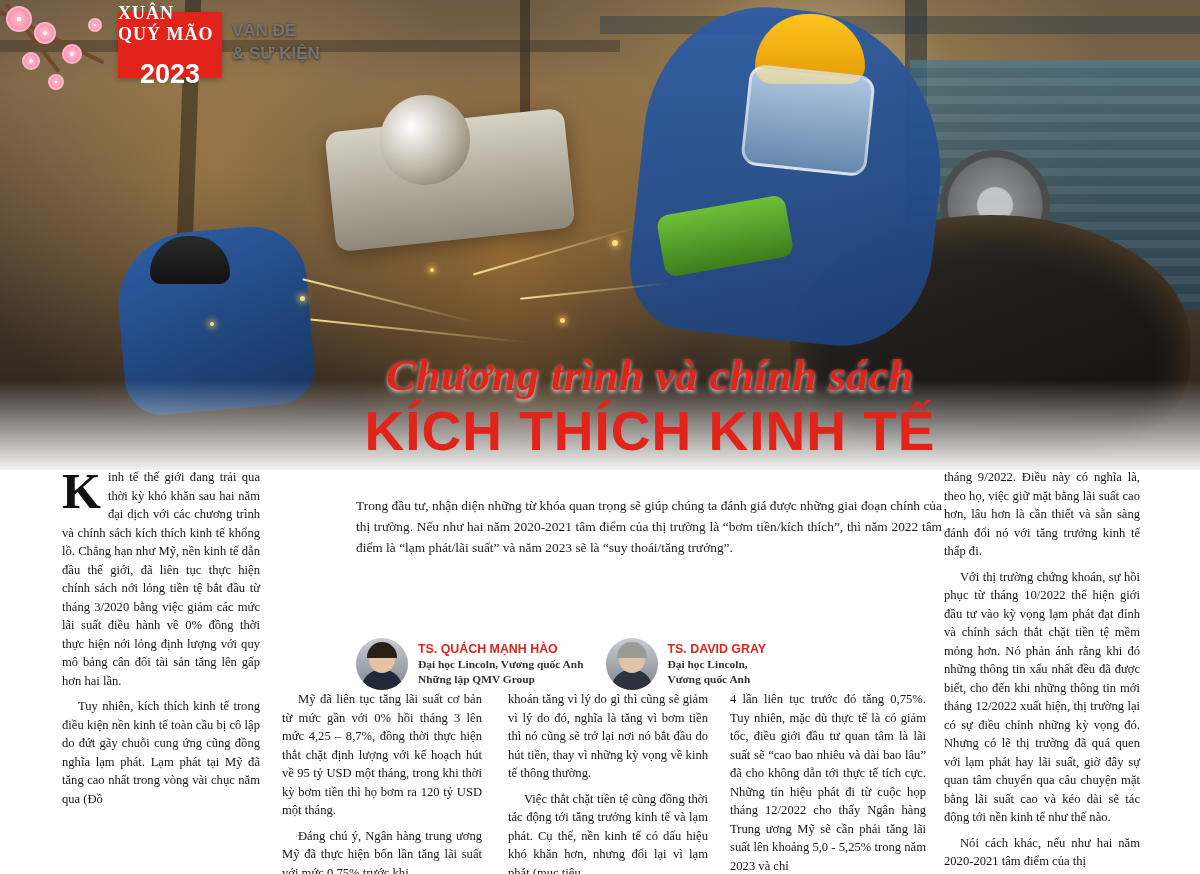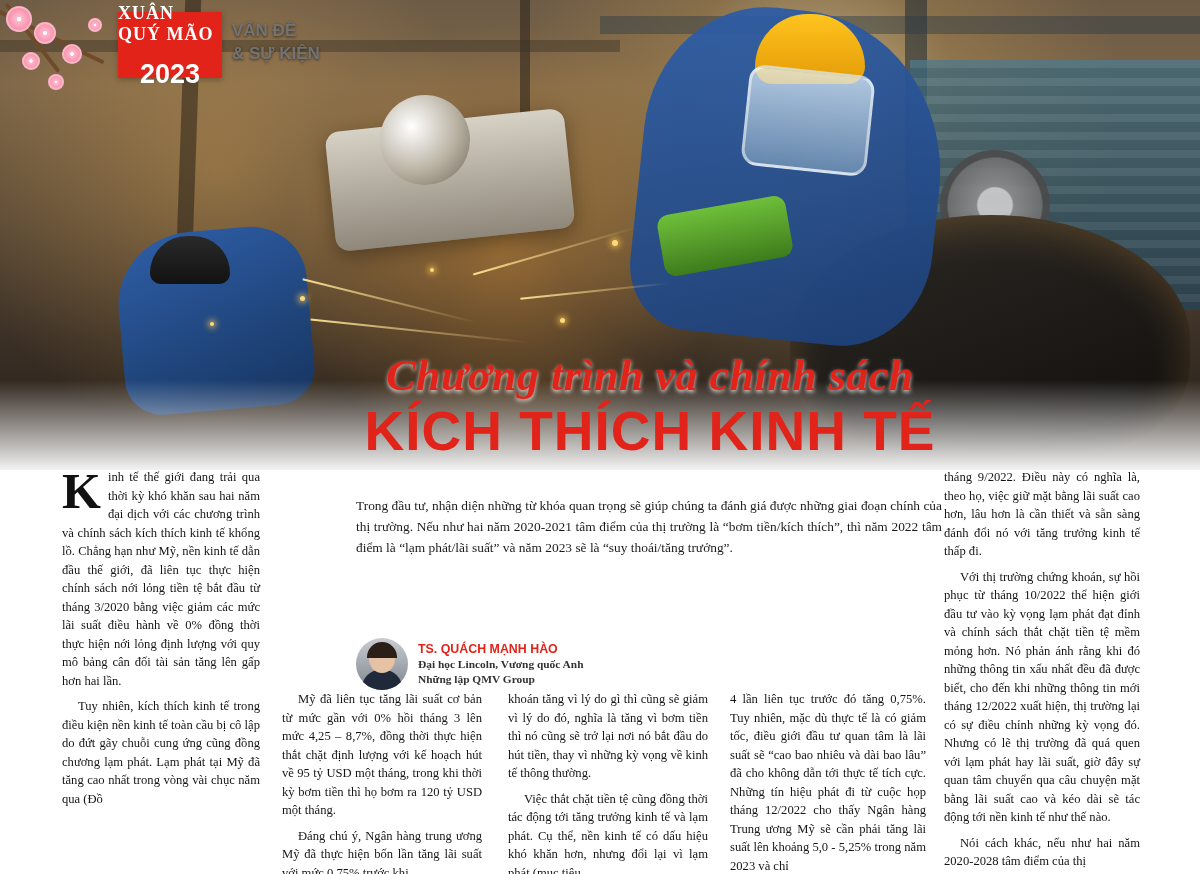--- a/index.html
+++ b/index.html
@@ -182,40 +182,52 @@
         <div class="body"></div>
           <div class="head"></div>
           <div class="hair"></div>
       </div>
       <div>
         <div class="a-name">TS. QUÁCH MẠNH HÀO</div>
         <div class="a-role">Đại học Lincoln, Vương quốc Anh</div>
         <div class="a-role">Những lập QMV Group</div>
       </div>
     </div>
+    <div class="author">
+      <div class="avatar gray">
+        <div class="body"></div>
+          <div class="head"></div>
+          <div class="hair"></div>
+      </div>
+      <div>
+        <div class="a-name">TS. DAVID GRAY</div>
+        <div class="a-role">Đại học Lincoln,</div>
+        <div class="a-role">Vương quốc Anh</div>
+      </div>
+    </div>
   </div>
 
   <div class="col" id="col1">
     <p class="noind"><span class="dropcap">K</span><span>inh tế thế giới đang trải qua thời kỳ khó khăn sau hai năm đại dịch với các chương trình và chính sách kích thích kinh tế khổng lồ. Chẳng hạn như Mỹ, nền kinh tế dẫn đầu thế giới, đã liên tục thực hiện chính sách nới lỏng tiền tệ bắt đầu từ tháng 3/2020 bằng việc giảm các mức lãi suất điều hành về 0% đồng thời thực hiện nới lỏng định lượng với quy mô bảng cân đối tài sản tăng lên gấp hơn hai lần.</span></p>
-    <p>Tuy nhiên, kích thích kinh tế trong điều kiện nền kinh tế toàn cầu bị cô lập do đứt gãy chuỗi cung ứng cũng đồng chương lạm phát. Lạm phát tại Mỹ đã tăng cao nhất trong vòng vài chục năm qua (Đồ</p>
+    <p>Tuy nhiên, kích thích kinh tế trong điều kiện nền kinh tế toàn cầu bị cô lập do đứt gãy chuỗi cung ứng cũng đồng nghĩa lạm phát. Lạm phát tại Mỹ đã tăng cao nhất trong vòng vài chục năm qua (Đồ</p>
   </div>
 
   <div class="col" id="col2" style="top:690px;">
     <p>Mỹ đã liên tục tăng lãi suất cơ bản từ mức gần với 0% hồi tháng 3 lên mức 4,25 – 8,7%, đồng thời thực hiện thắt chặt định lượng với kế hoạch hút về 95 tỷ USD một tháng, trong khi thời kỳ bơm tiền thì họ bơm ra 120 tỷ USD một tháng.</p>
     <p>Đáng chú ý, Ngân hàng trung ương Mỹ đã thực hiện bốn lần tăng lãi suất với mức 0,75% trước khi</p>
   </div>
 
   <div class="col" id="col3" style="top:690px;">
     <p class="noind">khoán tăng vì lý do gì thì cũng sẽ giảm vì lý do đó, nghĩa là tăng vì bơm tiền thì nó cũng sẽ trở lại nơi nó bắt đầu do hút tiền, thay vì những kỳ vọng về kinh tế thông thường.</p>
     <p>Việc thắt chặt tiền tệ cũng đồng thời tác động tới tăng trưởng kinh tế và lạm phát. Cụ thể, nền kinh tế có dấu hiệu khó khăn hơn, nhưng đổi lại vì lạm phát (mục tiêu</p>
   </div>
 
   <div class="col" id="col4" style="top:690px;">
     <p class="noind">4 lần liên tục trước đó tăng 0,75%. Tuy nhiên, mặc dù thực tế là có giảm tốc, điều giới đầu tư quan tâm là lãi suất sẽ “cao bao nhiêu và dài bao lâu” đã cho không dẫn tới thực tế tích cực. Những tín hiệu phát đi từ cuộc họp tháng 12/2022 cho thấy Ngân hàng Trung ương Mỹ sẽ cần phải tăng lãi suất lên khoảng 5,0 - 5,25% trong năm 2023 và chỉ</p>
   </div>
 
   <div class="col" id="col5">
     <p class="noind">tháng 9/2022. Điều này có nghĩa là, theo họ, việc giữ mặt bằng lãi suất cao hơn, lâu hơn là cần thiết và sẵn sàng đánh đổi nó với tăng trưởng kinh tế thấp đi.</p>
     <p>Với thị trường chứng khoán, sự hồi phục từ tháng 10/2022 thể hiện giới đầu tư vào kỳ vọng lạm phát đạt đỉnh và chính sách thắt chặt tiền tệ mềm mỏng hơn. Nó phản ánh rằng khi đó những thông tin xấu nhất đều đã được biết, cho đến khi những thông tin mới tháng 12/2022 xuất hiện, thị trường lại có sự điều chỉnh những kỳ vọng đó. Nhưng có lẽ thị trường đã quá quen với lạm phát hay lãi suất, giờ đây sự quan tâm chuyển qua câu chuyện mặt bằng lãi suất cao và kéo dài sẽ tác động tới nền kinh tế như thế nào.</p>
-    <p>Nói cách khác, nếu như hai năm 2020-2028 tâm điểm của thị</p>
+    <p>Nói cách khác, nếu như hai năm 2020-2021 tâm điểm của thị</p>
   </div>
 
 </div>
 
 </body></html>

